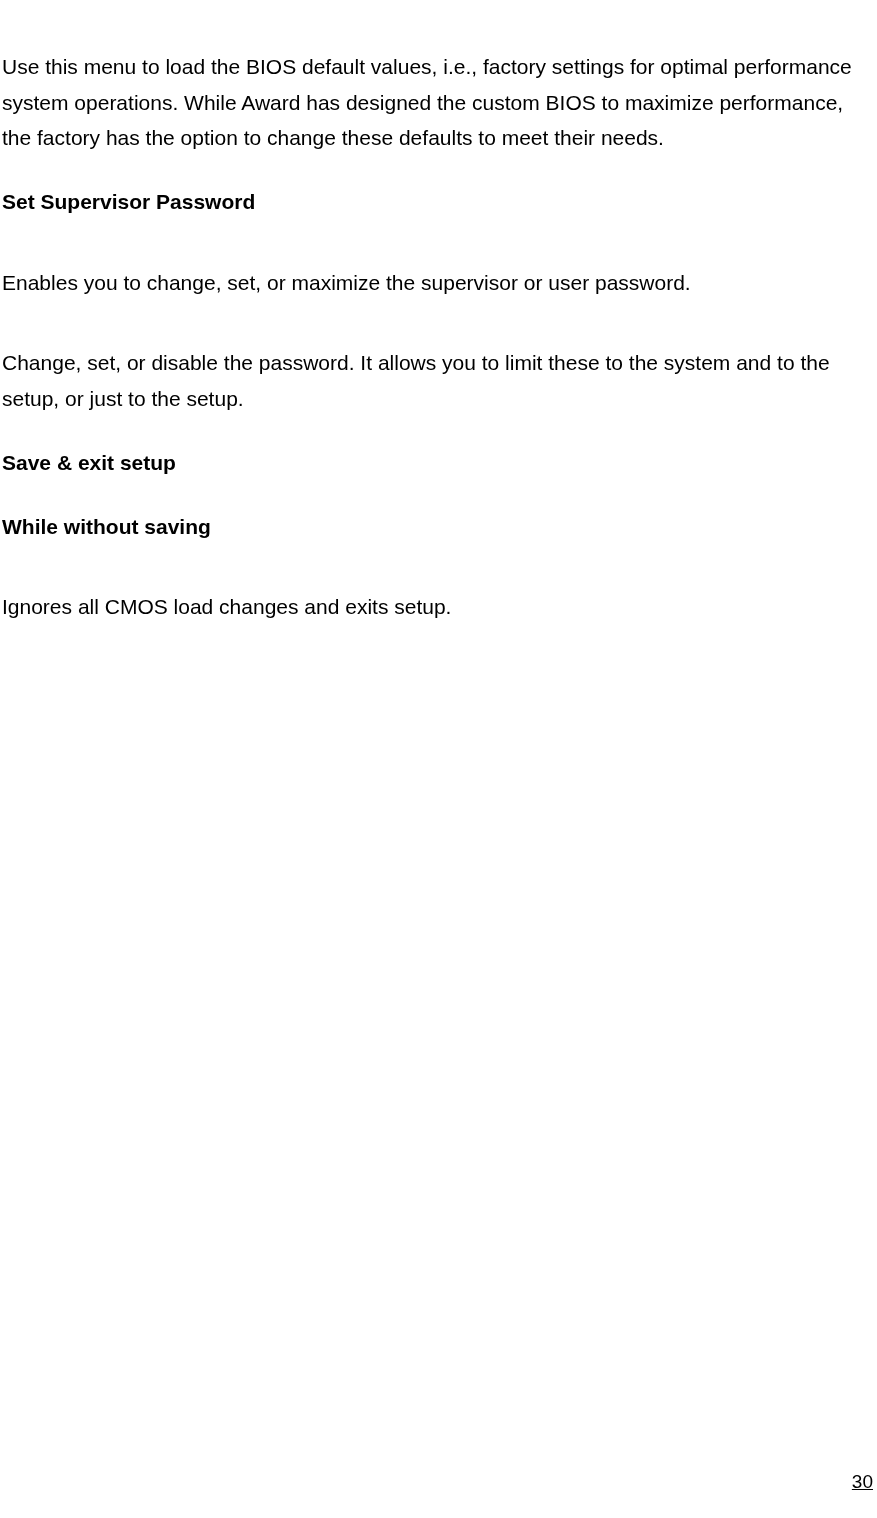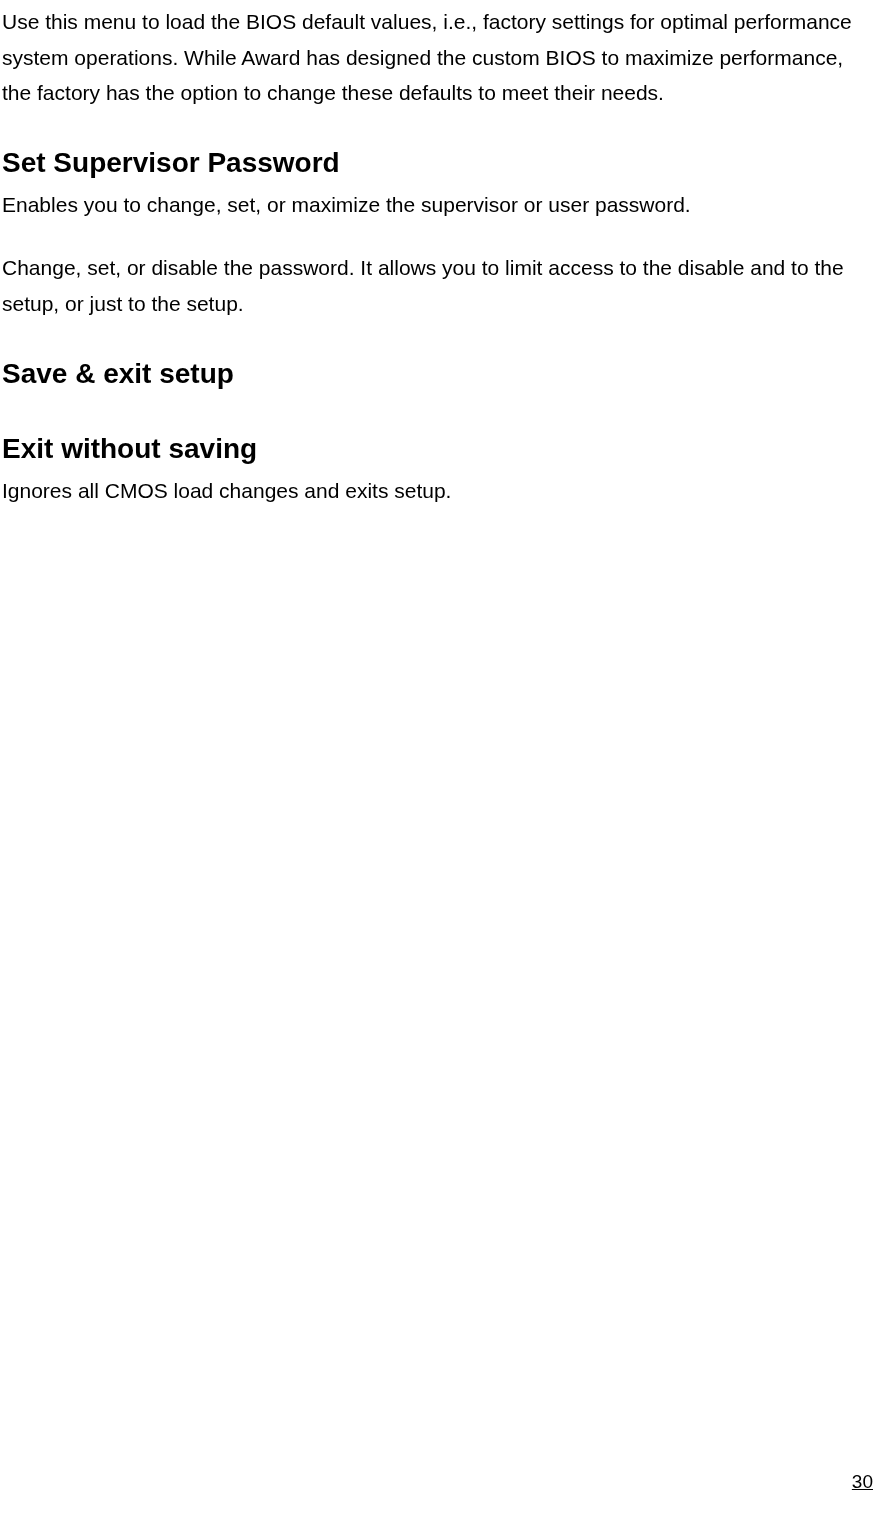--- a/index.html
+++ b/index.html
@@ -22,24 +22,25 @@
       padding: 0 2px 0 2px;
     }
     .intro {
       margin-bottom: 28px;
     }
     .section {
       margin-bottom: 28px;
     }
     .heading {
       font-weight: bold;
-      font-size: 28px;
+      font-size: 21px;
     }
     .body-text {
       font-size: 21px;
+      margin-top: 45px;
     }
     .page-number {
       position: absolute;
       bottom: 20px;
       right: 4px;
       font-size: 19px;
       text-decoration: underline;
     }
   </style>
 </head>
@@ -47,26 +48,26 @@
 
 <div class="content">
   <p class="intro body-text">Use this menu to load the BIOS default values, i.e., factory settings for optimal performance system operations. While Award has designed the custom BIOS to maximize performance, the factory has the option to change these defaults to meet their needs.</p>
 
   <div class="section">
     <div class="heading">Set Supervisor Password</div>
     <div class="body-text">Enables you to change, set, or maximize the supervisor or user password.</div>
   </div>
 
   <div class="section">
-    <div class="body-text">Change, set, or disable the password. It allows you to limit access to the disable and to the setup, or just to the setup.</div>
+    <div class="body-text">Change, set, or disable the password. It allows you to limit these to the system and to the setup, or just to the setup.</div>
   </div>
 
   <div class="section">
     <div class="heading">Save &amp; exit setup</div>
   </div>
 
   <div class="section">
-    <div class="heading">Exit without saving</div>
+    <div class="heading">While without saving</div>
     <div class="body-text">Ignores all CMOS load changes and exits setup.</div>
   </div>
 </div>
 
 <div class="page-number">30</div>
 
 </body></html>

